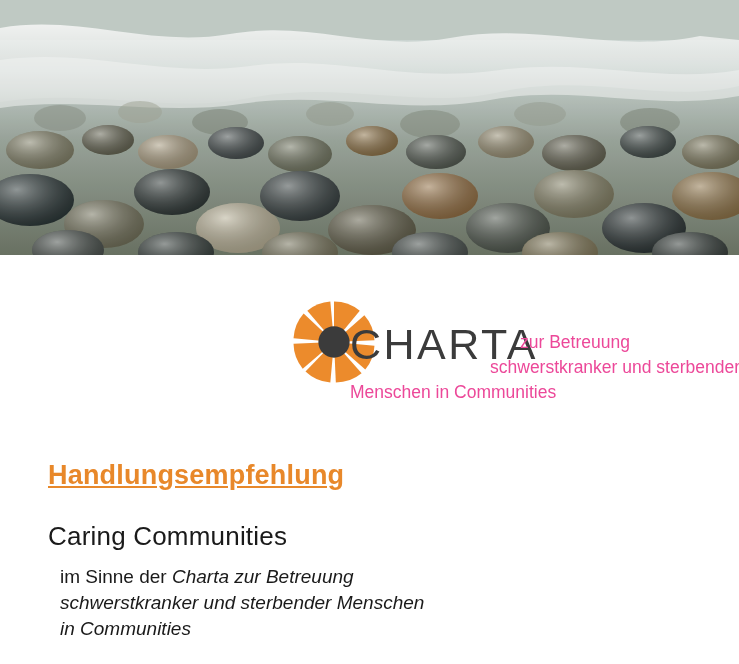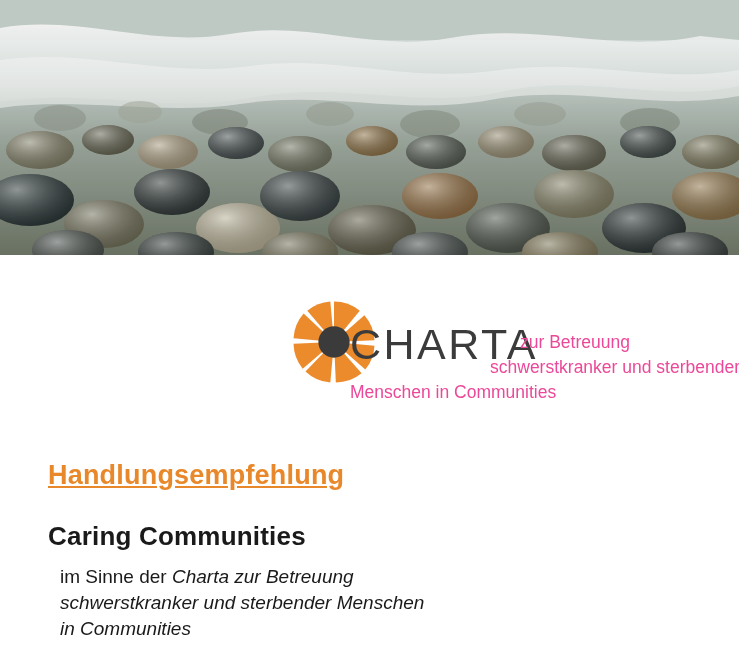--- a/index.html
+++ b/index.html
@@ -94,21 +94,21 @@
   .kicker {
     font-size: 27px;
     font-weight: bold;
     color: #e8882a;
     margin: 0 0 30px 0;
     letter-spacing: 0.2px;
     text-decoration: underline;
   }
   .maintitle {
     font-size: 26px;
-    font-weight: bold;
+    font-weight: normal;
     color: #1a1a1a;
     margin: 0 0 12px 0;
     letter-spacing: 0.2px;
   }
   .subtitle {
     font-size: 19px;
     line-height: 26px;
     color: #1a1a1a;
     margin: 12px;
   }

